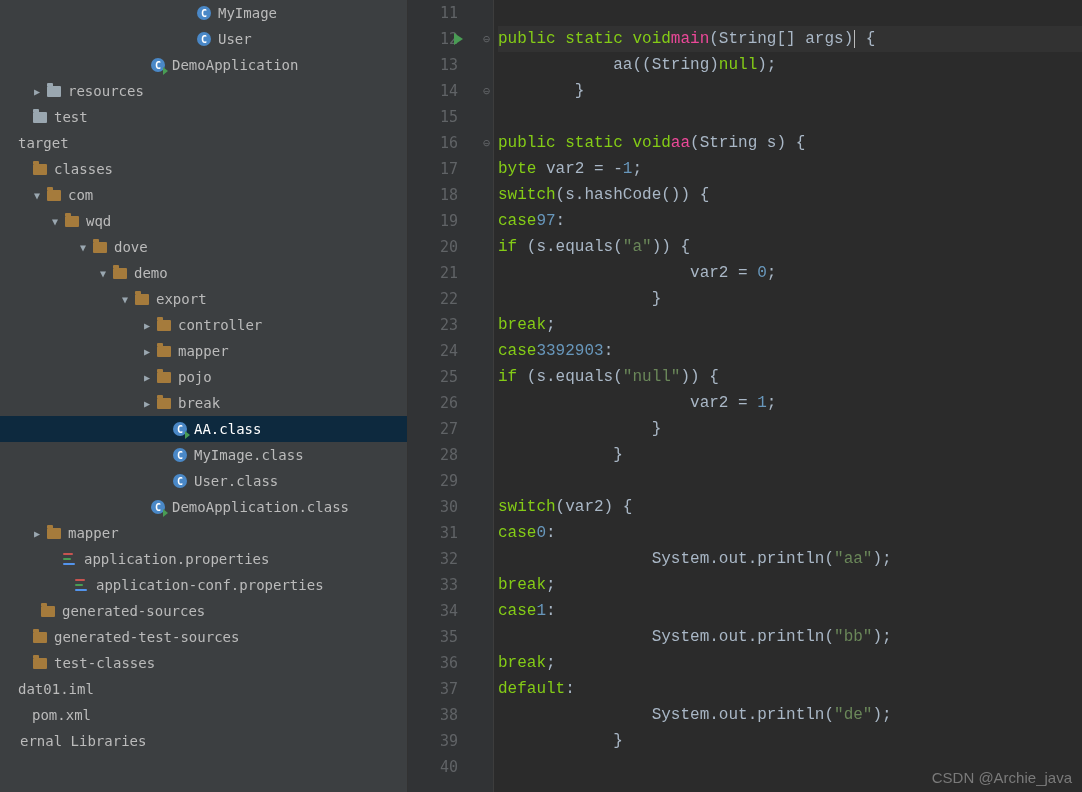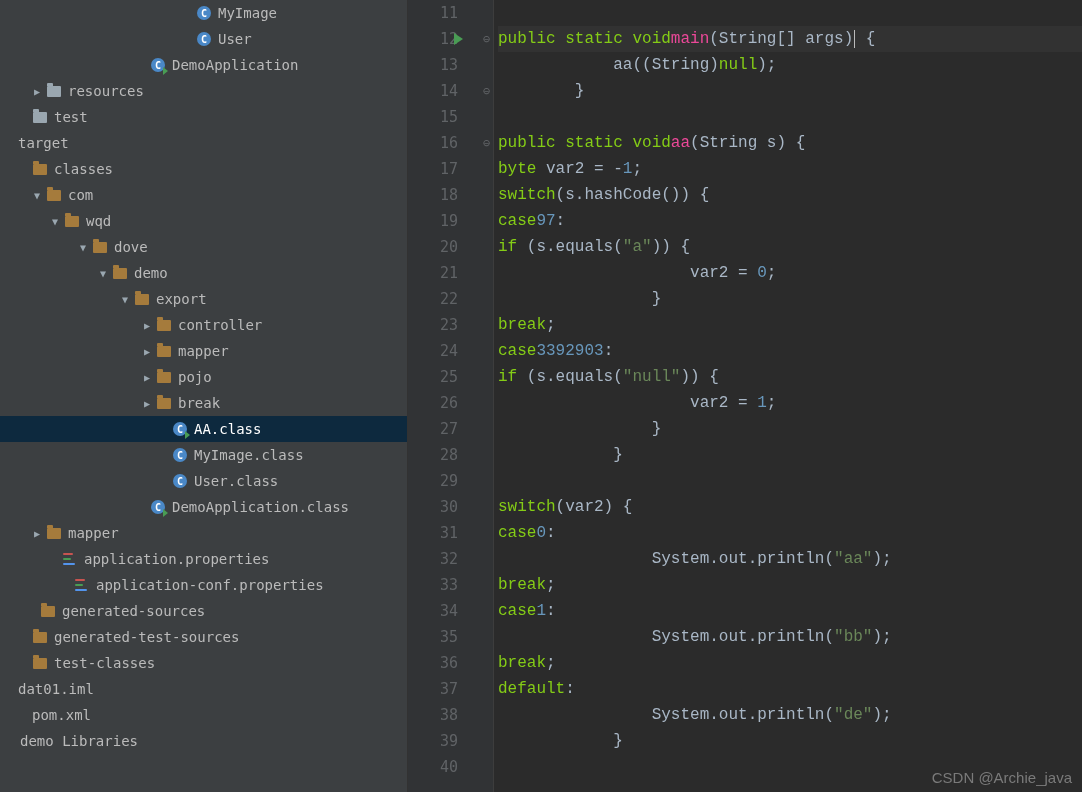--- a/index.html
+++ b/index.html
@@ -268,21 +268,21 @@
       <div class="node" style="padding-left: 2px;">
         <span class="arrow"></span>
         <span>dat01.iml</span>
       </div>
       <div class="node" style="padding-left: 2px; margin-left: 14px;">
         <span class="arrow"></span>
         <span>pom.xml</span>
       </div>
       <div class="node">
         <span class="arrow"></span>
-        <span>demo Libraries</span>
+        <span>ernal Libraries</span>
       </div>
     </div>
   <div class="editor">
     <div class="gutter" id="gutter">
         <div class="ln">11</div>
         <div class="ln run">12</div>
         <div class="ln">13</div>
         <div class="ln">14</div>
         <div class="ln">15</div>
         <div class="ln">16</div>

